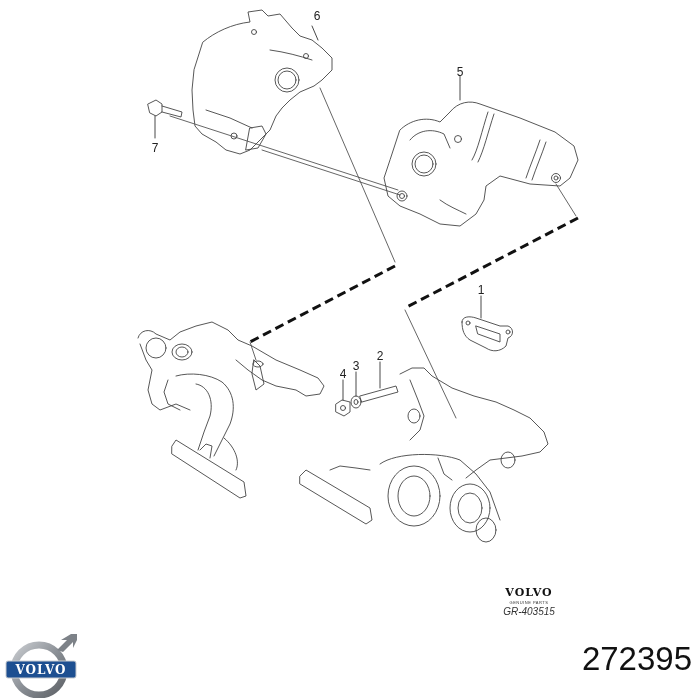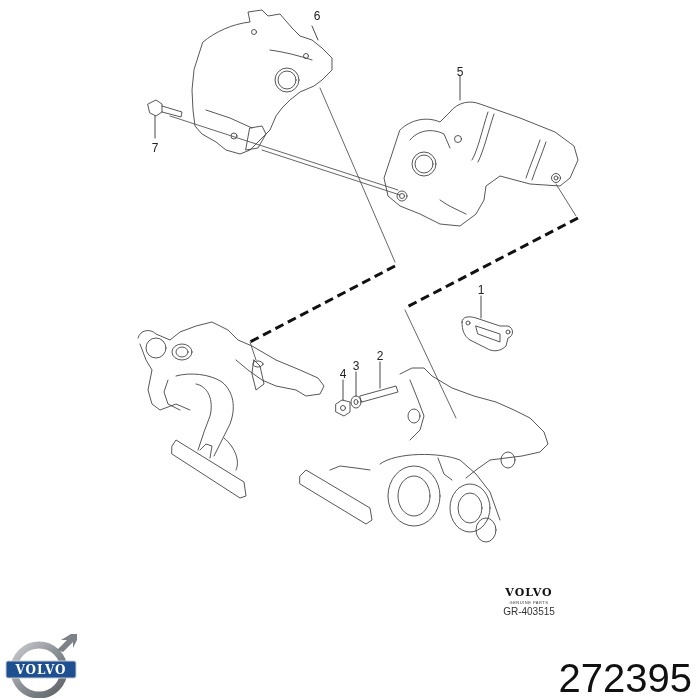--- a/index.html
+++ b/index.html
@@ -1,22 +1,22 @@
 <!DOCTYPE html>
 <html><head>
 <meta charset="utf-8">
 <style>
   html,body{margin:0;padding:0;background:#fff;}
   body{width:700px;height:700px;position:relative;overflow:hidden;font-family:"Liberation Sans",sans-serif;}
   #diagram{position:absolute;left:0;top:0;width:700px;height:700px;}
   .brand-box{position:absolute;left:484px;top:586px;width:90px;text-align:center;}
   .brand-name{font-family:"DejaVu Serif",serif;font-weight:bold;font-size:11px;letter-spacing:1px;color:#111;}
   .brand-sub{font-size:4px;letter-spacing:0.5px;color:#333;margin-top:1px;}
-  .brand-code{font-size:10px;color:#333;margin-top:1px;}
-  .part-number{position:absolute;right:8px;top:656px;font-size:40px;color:#111;letter-spacing:0px;text-align:right;}
+  .brand-code{font-size:10px;color:#333;margin-top:1px;font-style:italic;}
+  .part-number{position:absolute;right:8px;top:640px;font-size:33px;color:#111;letter-spacing:0px;text-align:right;}
   .logo{position:absolute;left:5px;top:630px;width:78px;height:68px;}
 </style>
 </head>
 <body>
 
 <svg id="diagram" viewBox="0 0 700 700" xmlns="http://www.w3.org/2000/svg">
   <g fill="none" stroke="#444" stroke-width="0.9" stroke-linejoin="round" stroke-linecap="round">
 
     <g>
       <path d="M203,42 C215,32 232,24 250,22 L248,12 L262,10 L268,16 L280,14 L292,28 L300,36 L312,40 L322,48 L332,58 L332,70 L322,80 L314,86 L300,92 L290,100 L282,108 L276,116 L270,130 L260,140 L250,150 L240,154 L226,150 L216,142 L202,134 L195,126 L193,110 L192,90 L194,70 Z"></path>

